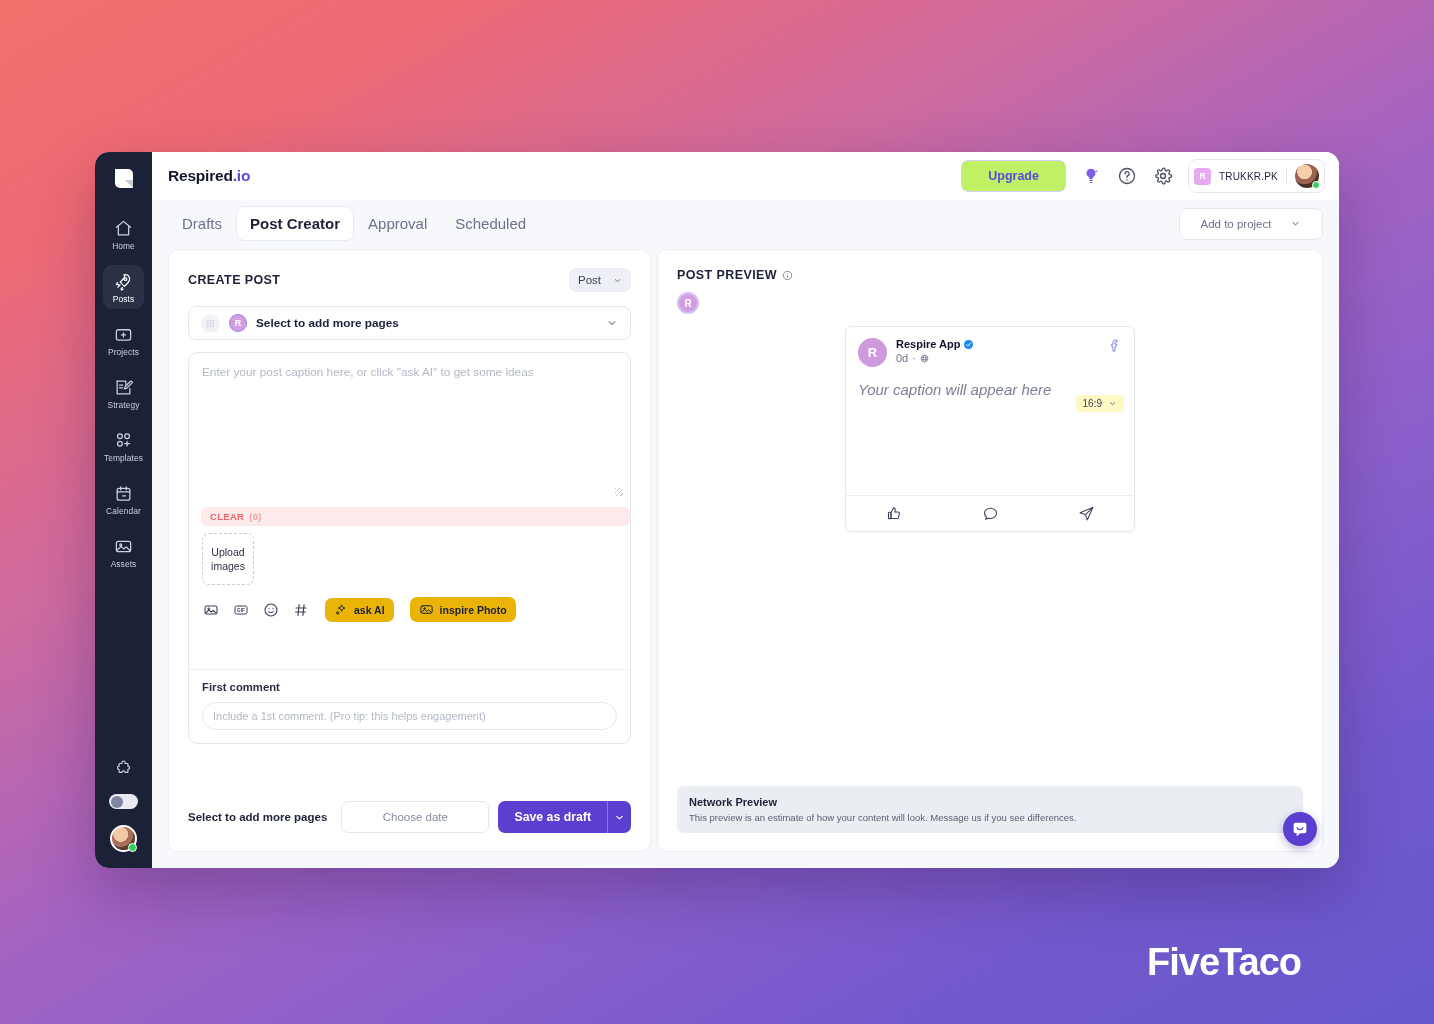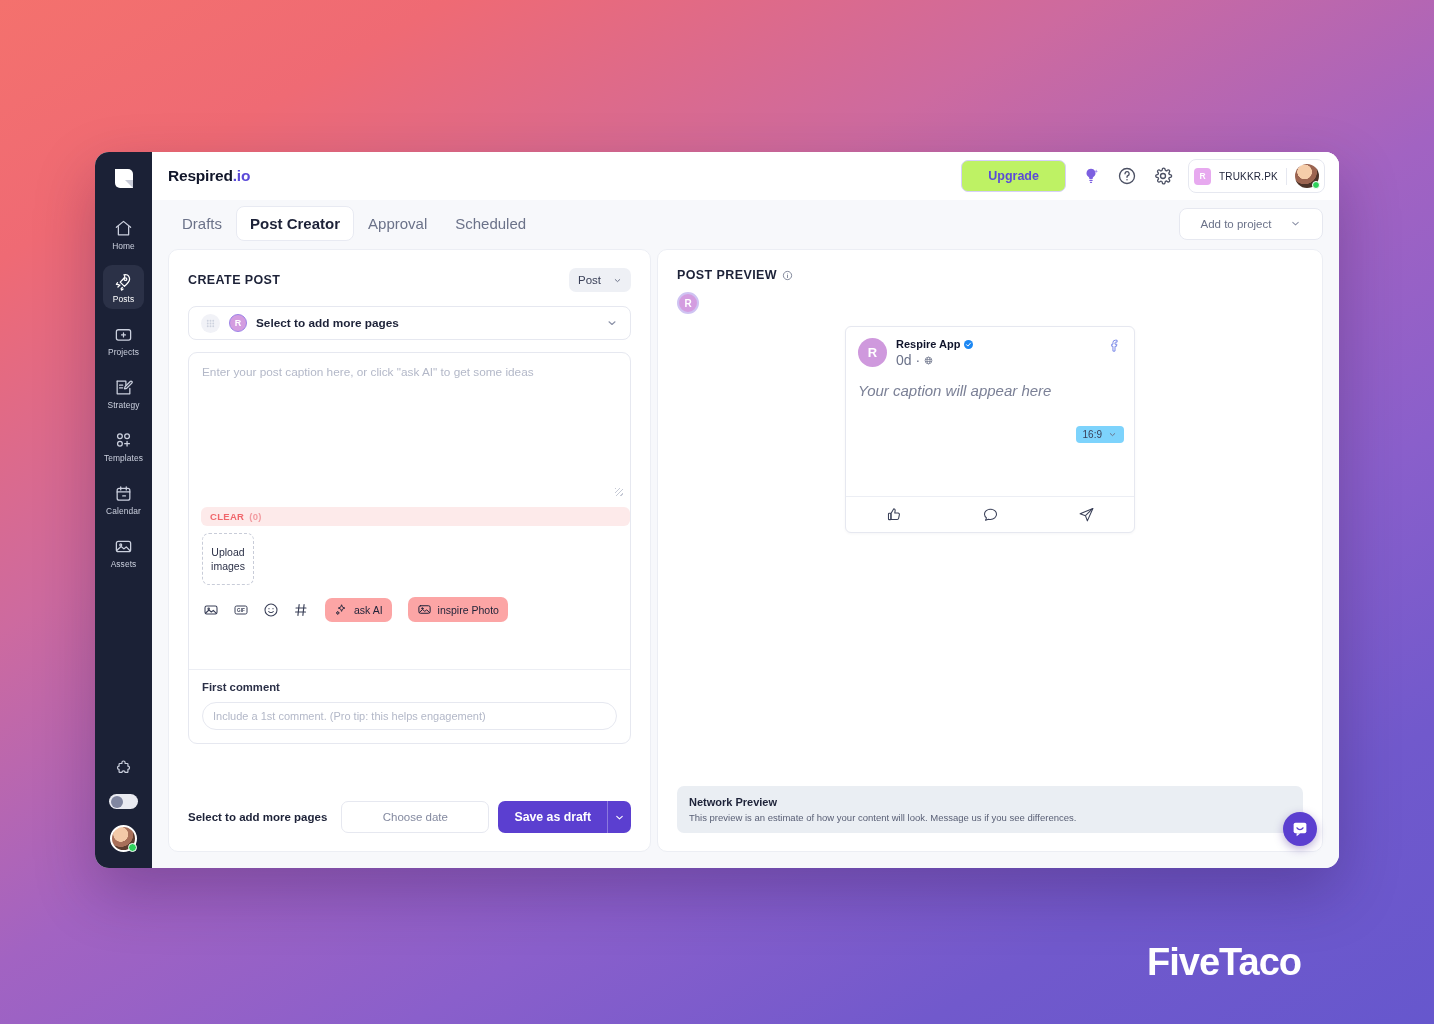--- a/index.html
+++ b/index.html
@@ -156,22 +156,22 @@
   .clear-pill .cnt { color: #f29ba0; font-weight:700; }
   .upload-box {
     width: 52px; height: 52px; border: 1.4px dashed #c8ccd8; border-radius: 7px;
     margin: 7px 0 0 13px; display: flex; flex-direction: column; align-items: center;
     justify-content: center; text-align: center; font-size: 10.5px; color: #2b3047; line-height: 1.35;
     cursor: pointer;
   }
   .tools { display: flex; align-items: center; gap: 13px; padding: 12px 13px 13px 13px; }
   .tool-ic { width: 17px; height: 17px; display:flex; align-items:center; justify-content:center; cursor:pointer; }
   .ai-pill {
-    display: inline-flex; align-items: center; gap: 6px; background: #fca5a5;
-    border-radius: 7px; padding: 5px 9px; font-size: 10.5px; font-weight: 400;
+    display: inline-flex; align-items: center; gap: 6px; background: #eab308;
+    border-radius: 7px; padding: 5px 9px; font-size: 10.5px; font-weight: 700;
     color: #1d2238; cursor: pointer; margin-left: 3px;
   }
   .comment-block { border-top: 1px solid #eceef4; padding: 11px 13px 13px 13px; margin-top: 34px; }
   .comment-label { font-size: 11.3px; font-weight: 600; color: #2b3047; margin-bottom: 9px; }
   .comment-input {
     width: 100%; border: 1px solid #e6e8f0; border-radius: 14px; height: 28px;
     padding: 0 10px; font-size: 11px; color: #b3b8c8; font-family: inherit; outline: none;
     background: #fff;
   }
   .comment-input::placeholder { color:#b3b8c8; }
@@ -206,26 +206,26 @@
     box-shadow: 0 1px 3px rgba(20,20,60,.04);
   }
   .pc-head { display:flex; align-items:flex-start; padding: 11px 12px 0 12px; }
   .pc-av {
     width: 29px; height:29px; border-radius:50%; background:#cf99dd; color:#fff;
     font-size:13px; font-weight:700; display:flex; align-items:center; justify-content:center; flex:none;
   }
   .pc-meta { margin-left: 9px; }
   .pc-name { font-size: 11px; font-weight: 700; color:#10142b; display:flex; align-items:center; gap:4px; }
   .verified { width:9px; height:9px; border-radius:50%; background:#1b87f3; display:inline-flex;align-items:center;justify-content:center;}
-  .pc-sub { font-size: 14px; color:#6b7289; margin-top:2px; display:flex; align-items:center; gap:4px;}
+  .pc-sub { font-size: 11px; color:#6b7289; margin-top:2px; display:flex; align-items:center; gap:4px;}
   .pc-fb { margin-left:auto; }
   .pc-body { padding: 14px 12px 0 12px; min-height: 110px; position: relative; }
   .pc-caption { font-size: 15px; color:#7b8096; font-style: italic; }
   .ratio-pill {
-    position:absolute; right: 10px; top: 58px; background:#7dd3fc; border-radius:4px;
+    position:absolute; right: 10px; top: 28px; background:#fef9c3; border-radius:4px;
     display:flex; align-items:center; gap:6px; padding: 3px 7px; font-size:10px; color:#3a4058; cursor:pointer;
   }
   .pc-foot {
     border-top: 1px solid #eceef4; display:flex; justify-content:space-around;
     align-items:center; padding: 9px 0; margin-top: 18px;
   }
   .pc-foot .fic { cursor:pointer; }
 
   .net-banner {
     margin-top: auto; background: #eaeef3; border-radius: 7px; padding: 10px 12px;

